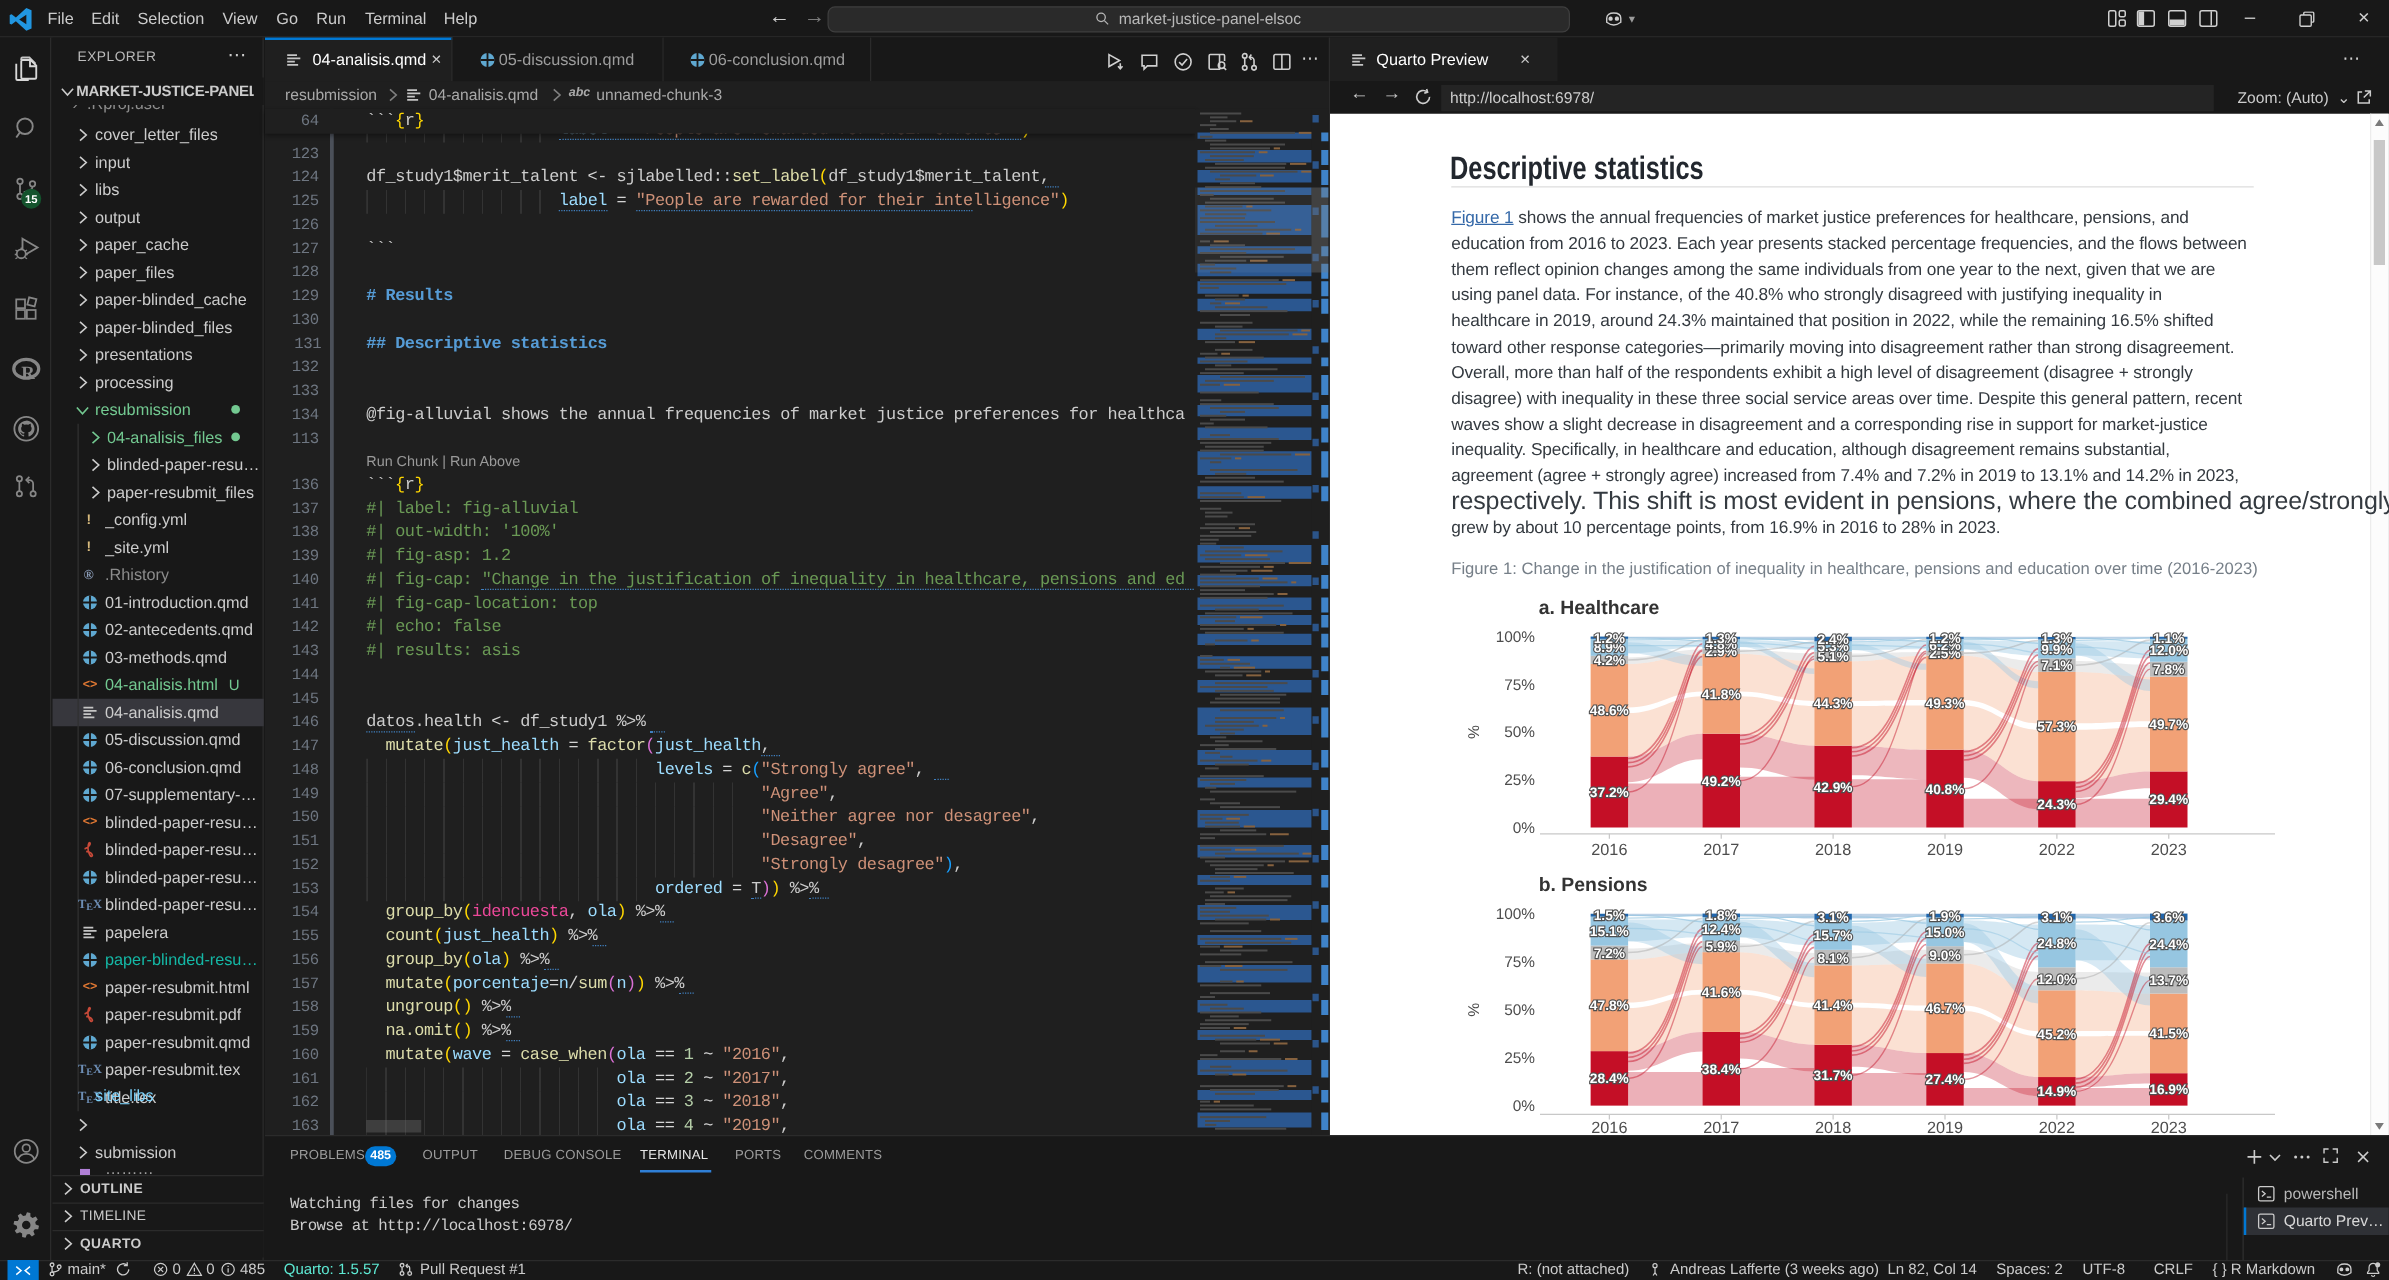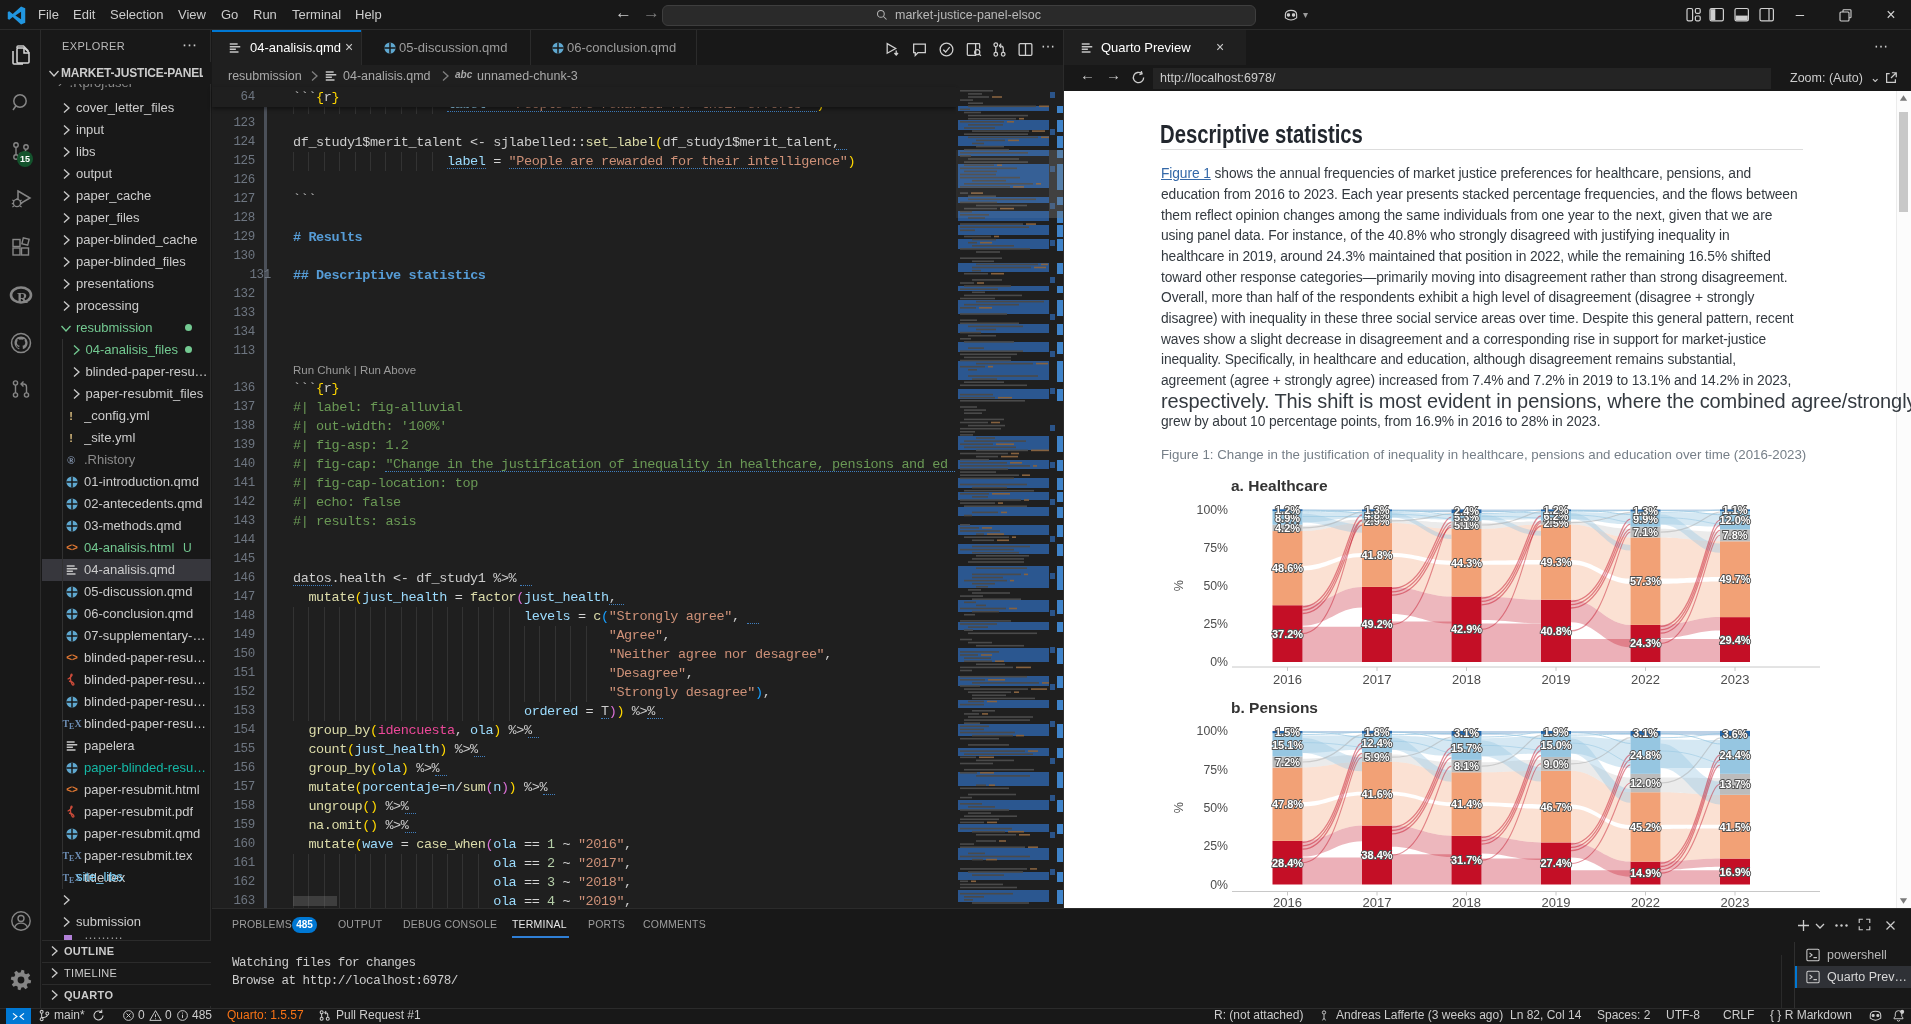--- a/index.html
+++ b/index.html
@@ -421,27 +421,30 @@
     <div class="lnum" style="left:0;top:103px">127</div>
     <div class="abs" style="left:-212px;top:103px;width:956px;height:19px">
       <span class="abs mono" style="left:293.0px;color:#cccccc;line-height:19px">```</span>
     </div>
     <div class="lnum" style="left:0;top:122px">128</div>
     <div class="lnum" style="left:0;top:141px">129</div>
     <div class="abs" style="left:-212px;top:141px;width:956px;height:19px">
       <span class="abs mono" style="left:293.0px;font-weight:bold;color:#569cd6;line-height:19px">#&nbsp;Results</span>
     </div>
     <div class="lnum" style="left:0;top:160px">130</div>
-    <div class="lnum" style="left:16px;top:179px">131</div>
+    <div class="lnum" style="left:2px;top:179px">131</div>
     <div class="abs" style="left:-212px;top:179px;width:956px;height:19px">
       <span class="abs mono" style="left:293.0px;font-weight:bold;color:#569cd6;line-height:19px">##&nbsp;Descriptive&nbsp;statistics</span>
     </div>
     <div class="lnum" style="left:0;top:198px">132</div>
     <div class="lnum" style="left:0;top:217px">133</div>
     <div class="lnum" style="left:0;top:236px">134</div>
+    <div class="abs" style="left:-212px;top:236px;width:956px;height:19px">
+      <span class="abs mono" style="left:293.0px;color:#cccccc;line-height:19px">@fig-alluvial&nbsp;shows&nbsp;the&nbsp;annual&nbsp;frequencies&nbsp;of&nbsp;market&nbsp;justice&nbsp;preferences&nbsp;for&nbsp;healthca</span>
+    </div>
     <div class="lnum" style="left:0;top:255px">113</div>
     <div class="lnum" style="left:0;top:292px">136</div>
     <div class="abs" style="left:-212px;top:292px;width:956px;height:19px">
       <span class="abs mono" style="left:293.0px;color:#cccccc;line-height:19px">```</span>
       <span class="abs mono" style="left:316.1px;color:#ffd700;line-height:19px">{</span>
       <span class="abs mono" style="left:323.8px;color:#cccccc;line-height:19px">r</span>
       <span class="abs mono" style="left:331.5px;color:#ffd700;line-height:19px">}</span>
     </div>
     <div class="lnum" style="left:0;top:311px">137</div>
     <div class="abs" style="left:-212px;top:311px;width:956px;height:19px">
@@ -1516,21 +1519,21 @@
 <svg class="abs" style="left:149px;top:1009px" width="13" height="13" viewBox="0 0 16 16">
     <path d="M8 2 15 14H1z" fill="none" stroke="#cccccc" stroke-width="1.2"></path>
     <path d="M8 6.5v3.5M8 11.6v1" stroke="#cccccc" stroke-width="1.2"></path>
   </svg>
 <div class="abs" style="left:165px;top:1008px;height:16px;line-height:15px;color:#cccccc;font-size:12px;white-space:nowrap">0</div>
 <svg class="abs" style="left:176px;top:1009px" width="13" height="13" viewBox="0 0 16 16">
     <circle cx="8" cy="8" r="6" fill="none" stroke="#cccccc" stroke-width="1.2"></circle>
     <path d="M8 7v4M8 4.4v1.2" stroke="#cccccc" stroke-width="1.2"></path>
   </svg>
 <div class="abs" style="left:192px;top:1008px;height:16px;line-height:15px;color:#cccccc;font-size:12px;white-space:nowrap">485</div>
-<div class="abs" style="left:227px;top:1008px;height:16px;line-height:15px;color:#f97316;font-size:12px;white-space:nowrap">Quarto: 1.5.57</div>
+<div class="abs" style="left:227px;top:1008px;height:16px;line-height:15px;color:#5eead4;font-size:12px;white-space:nowrap">Quarto: 1.5.57</div>
 <svg class="abs" style="left:318px;top:1009px" width="13" height="13" viewBox="0 0 16 16">
     <g fill="none" stroke="#cccccc" stroke-width="1.3">
       <circle cx="4.5" cy="4" r="1.8"></circle>
       <circle cx="4.5" cy="12" r="1.8"></circle>
       <circle cx="12" cy="12" r="1.8"></circle>
       <path d="M4.5 5.8v4.4M12 10.2V7a2.5 2.5 0 0 0-2.5-2.5H8.4"></path>
       <path d="M10 2.5 8.4 4.5 10 6.5"></path>
     </g>
   </svg>
 <div class="abs" style="left:336px;top:1008px;height:16px;line-height:15px;color:#cccccc;font-size:12px;white-space:nowrap">Pull Request #1</div>

